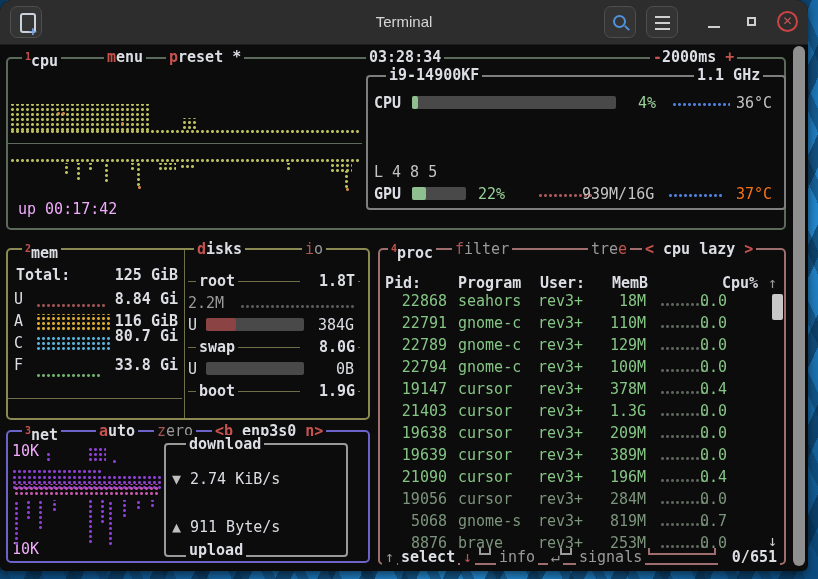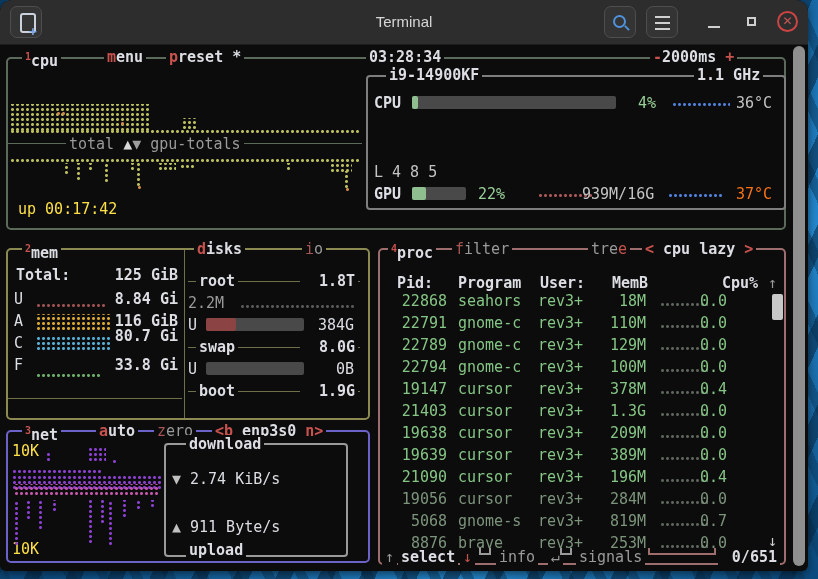--- a/index.html
+++ b/index.html
@@ -29,21 +29,21 @@
   .minbar{position:absolute;left:10px;top:20px;width:12px;height:2px;background:#cfcfcf}
   .maxsq{position:absolute;left:11px;top:11px;width:9px;height:9px;border:2px solid #cfcfcf;box-sizing:border-box}
   .closec{position:absolute;left:5px;top:5px;width:21px;height:21px;border:2px solid #c44;border-radius:50%;
     box-sizing:border-box;color:#c55;text-align:center;font:bold 12px/17px "DejaVu Sans",sans-serif}
   
   .term{position:absolute;top:44px;left:0;width:808px;height:527px;font-size:15px;line-height:18px;color:#c8c8c8}
   .ab{position:absolute;white-space:pre}
   .b{font-weight:bold}
   .w{color:#dcdee4}
   .g{color:#9a9a9a}
-  .dim{color:#fde047}
+  .dim{color:#f0abfc}
   .red{color:#c7524e}
   .dred{color:#a85555}
   .grn{color:#98cf98}
   .box{position:absolute;border:2px solid;border-radius:5px;box-sizing:border-box}
   .lbl{background:#0c0c0c;padding:0 3px}
   .sup{font-size:10px;vertical-align:6px;font-weight:bold;color:#c7524e}
   .dg{position:absolute;background-image:radial-gradient(circle,currentColor 1.2px,transparent 1.7px);
     background-size:5px 5px;background-position:0 100%}
   .meter{position:absolute;background:#494949;height:13px;border-radius:2px}
   .meter i{display:block;height:100%;border-radius:2px}
@@ -97,21 +97,20 @@
     <span class="ab lbl b w" style="left:366px;top:4px">03:28:34</span>
     <span class="ab lbl" style="left:650px;top:4px"><span class="red b">-</span><span class="b w">2000ms</span> <span class="red b">+</span></span>
 
     <span class="dg" style="left:10px;top:60px;width:140px;height:28px;color:#b9bd5e"></span>
     <span class="dg" style="left:56px;top:66px;width:10px;height:6px;color:#d08848"></span>
     <span class="dg" style="left:120px;top:76px;width:6px;height:6px;color:#d08848"></span>
     <span class="dg" style="left:182px;top:74px;width:16px;height:12px;color:#b9bd5e"></span>
     <span class="dg" style="left:10px;top:84px;width:350px;height:6px;color:#b9bd5e"></span>
 
     <span class="ab" style="left:8px;top:99px;width:354px;border-top:1px solid #5c6a5c"></span>
-    <span class="ab lbl" style="left:66px;top:91px"><span class="g">total</span> <span style="color:#d8d8d8">▲</span><span style="color:#9f9f9f">▼</span> <span class="g">gpu-totals</span></span>
 
     <span class="dg" style="left:10px;top:113px;width:350px;height:6px;color:#b9bd5e"></span>
     <span class="dg" style="left:64px;top:119px;width:6px;height:12px;color:#b9bd5e"></span>
     <span class="dg" style="left:76px;top:119px;width:6px;height:18px;color:#b9bd5e"></span>
     <span class="dg" style="left:88px;top:119px;width:6px;height:8px;color:#b9bd5e"></span>
     <span class="dg" style="left:104px;top:119px;width:6px;height:20px;color:#b9bd5e"></span>
     <span class="dg" style="left:130px;top:119px;width:6px;height:8px;color:#b9bd5e"></span>
     <span class="dg" style="left:136px;top:119px;width:6px;height:24px;color:#b9bd5e"></span>
     <span class="dg" style="left:158px;top:119px;width:18px;height:8px;color:#b9bd5e"></span>
     <span class="dg" style="left:180px;top:119px;width:14px;height:6px;color:#b9bd5e"></span>
@@ -225,21 +224,21 @@
     <span class="ab" style="left:172px;top:474px;color:#c0c0c0">▲</span>
     <span class="ab w" style="left:190px;top:474px">911 Byte/s</span>
     <span class="ab lbl b w" style="left:186px;top:497px">upload</span>
 
     <div class="box" style="left:378px;top:204px;width:408px;height:317px;border-color:#9e6d6d"></div>
     <span class="ab lbl" style="left:388px;top:196px"><span class="sup">4</span><span class="b w">proc</span></span>
     <span class="ab lbl" style="left:452px;top:196px"><span class="dred">f</span><span class="g">ilter</span></span>
     <span class="ab lbl" style="left:588px;top:196px"><span class="g">tre</span><span class="red">e</span></span>
     <span class="ab lbl" style="left:642px;top:196px"><span class="red b">&lt;</span> <span class="b w">cpu lazy</span> <span class="red b">&gt;</span></span>
 
-    <span class="ab b w" style="left:385px;top:230px;width:60px;text-align:center">Pid:</span>
+    <span class="ab b w" style="left:385px;top:230px;width:60px;text-align:left">Pid:</span>
     <span class="ab b w" style="left:458px;top:230px">Program</span>
     <span class="ab b w" style="left:540px;top:230px">User:</span>
     <span class="ab b w" style="left:612px;top:230px">MemB</span>
     <span class="ab b w" style="left:700px;top:230px;width:58px;text-align:right">Cpu%</span>
     <span class="ab g" style="left:768px;top:230px">↑</span>
 
     <div class="prow" style="top:248px">
         <span class="c-pid">22868</span>
         <span class="c-prog">seahors</span>
         <span class="c-user">rev3+</span>

